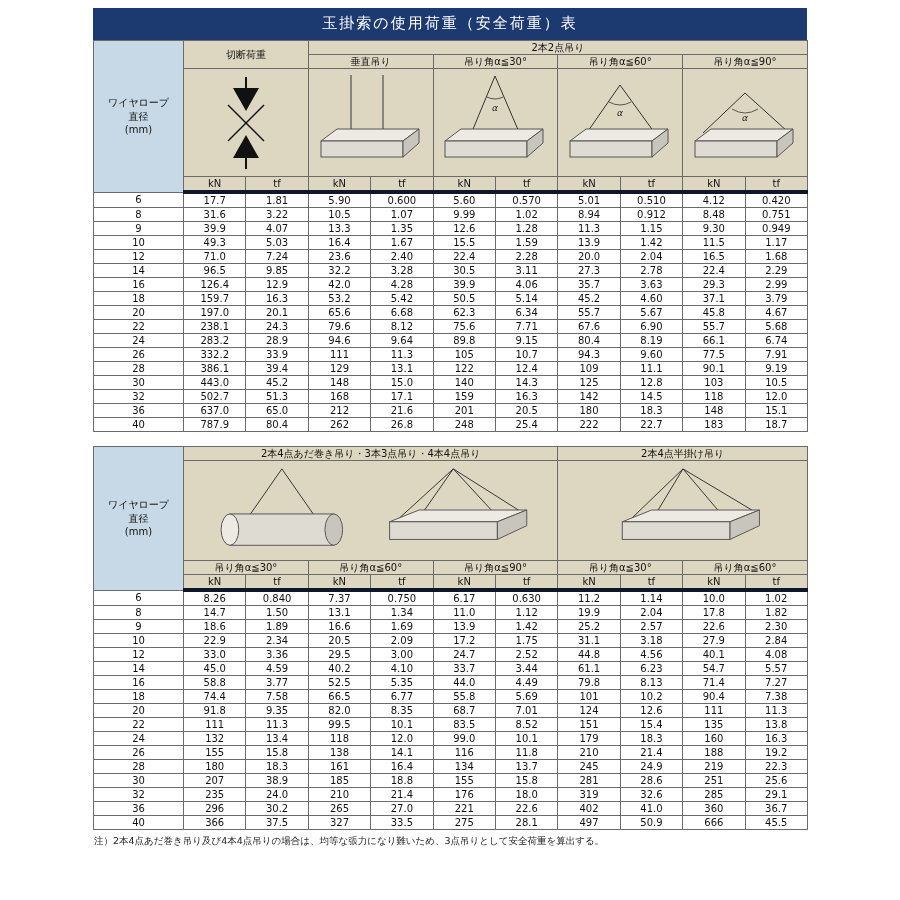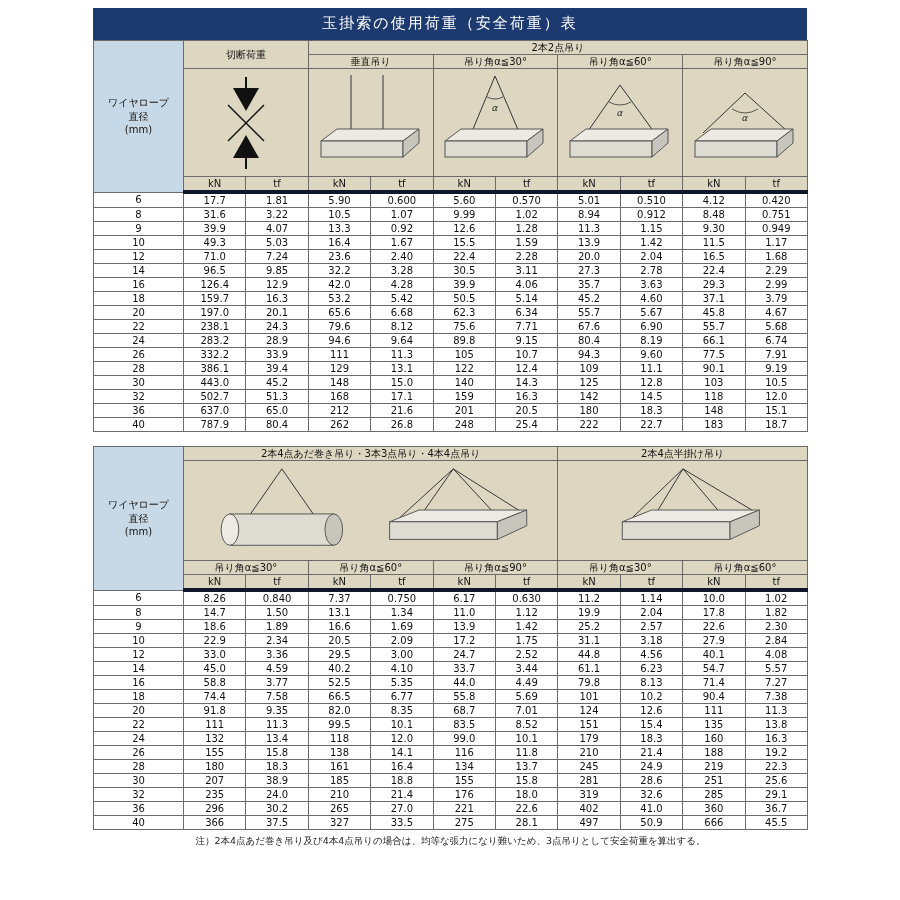--- a/index.html
+++ b/index.html
@@ -29,21 +29,21 @@
   .hdr { background: var(--header-bg, #ddd7c2); }
   .blue {
     background: var(--diameter-col-bg, #c7d9e6);
     white-space: pre-line; line-height: 1.35; font-size: 10px;
   }
   .illus { height: 108px; background: var(--header-bg, #ddd7c2); }
   .illus2 { height: 100px; background: var(--header-bg, #ddd7c2); }
   .illus svg, .illus2 svg { display: block; margin: 0 auto; }
   tr.units td { border-bottom: 4px solid #0f172a; }
   .mt-gap { height: 14px; }
-  .footnote { font-size: 9.5px; color: #222; margin: 5px 0 0 1px; text-align: center; }
+  .footnote { font-size: 9.5px; color: #222; margin: 5px 0 0 1px; }
   .alpha-label { font-size: 9px; font-style: italic; fill: #222; }
   .rope { stroke: #333; stroke-width: 1; fill: none; }
   .arc { stroke: #333; stroke-width: 0.8; fill: none; }
   .face-top { fill: #eceae2; stroke: #555; stroke-width: 1; }
   .face-front { fill: #dddbd2; stroke: #555; stroke-width: 1; }
   .face-side { fill: #c8c6bc; stroke: #555; stroke-width: 1; }
 </style>
 </head>
 <body>
 
@@ -172,21 +172,21 @@
           <td>8.94</td>
           <td>0.912</td>
           <td>8.48</td>
           <td>0.751</td>
         </tr>
         <tr>
           <td>9</td>
           <td>39.9</td>
           <td>4.07</td>
           <td>13.3</td>
-          <td>0.92</td>
+          <td>1.35</td>
           <td>12.6</td>
           <td>1.28</td>
           <td>11.3</td>
           <td>1.15</td>
           <td>9.30</td>
           <td>0.949</td>
         </tr>
         <tr>
           <td>10</td>
           <td>49.3</td>

